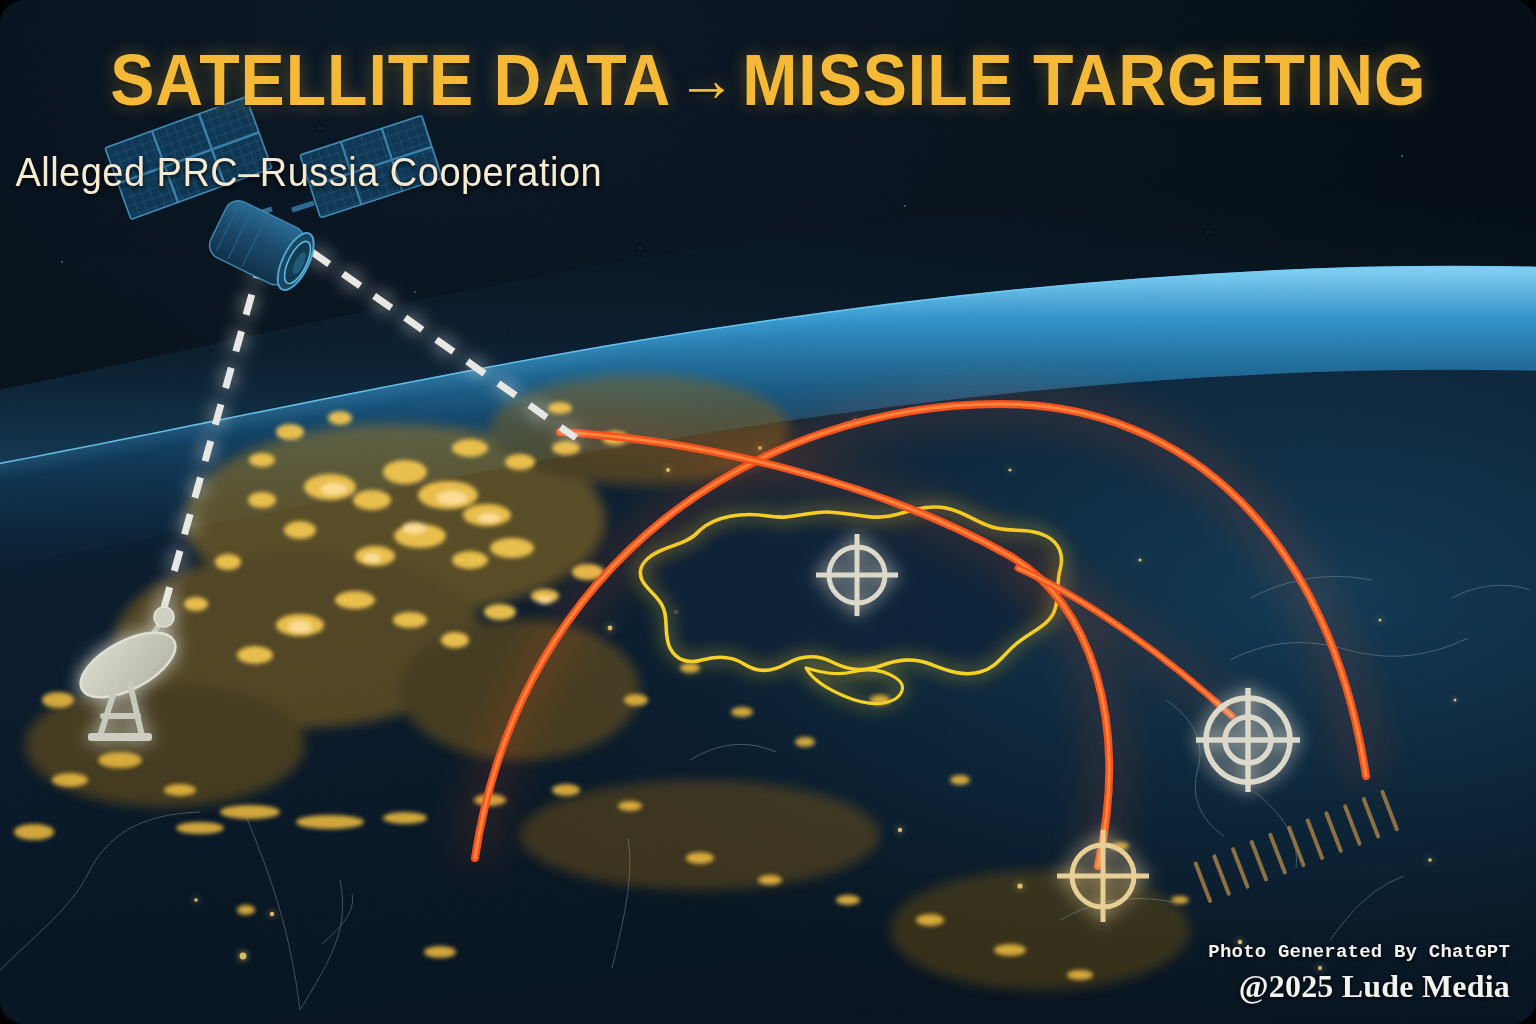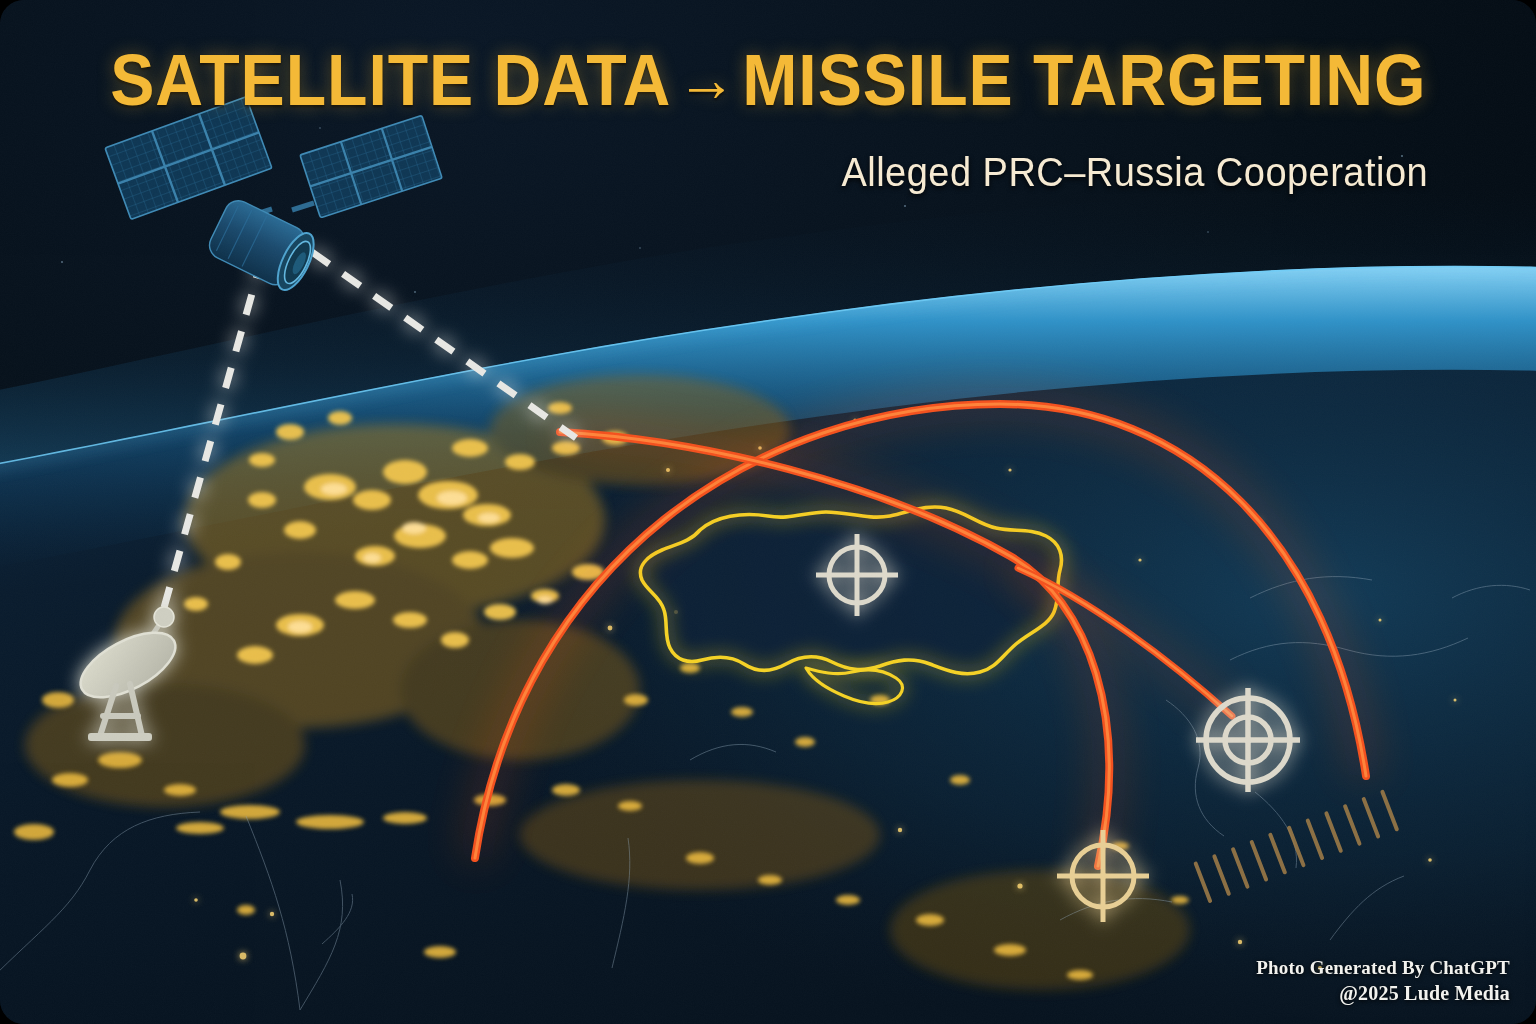--- a/index.html
+++ b/index.html
@@ -47,23 +47,22 @@
     font-weight:normal;
     font-size:64px;
     padding:0 6px;
     position:relative;
     top:-4px;
   }
   .subtitle-wrap{
     position:absolute;
     left:0; top:152px;
     width:1400px;
-    text-align:right;
+    text-align:left;
     pointer-events:none;
-    margin-left:44px;
   }
   .subtitle{
     display:inline-block;
     font-family:"Liberation Sans Narrow","Liberation Sans", sans-serif;
     font-weight:normal;
     font-size:40px;
     line-height:1;
     letter-spacing:.5px;
     transform:scaleX(0.95);
     transform-origin:center;
@@ -75,22 +74,22 @@
     position:absolute;
     right:26px;
     bottom:18px;
     text-align:right;
     pointer-events:none;
     font-family:"Liberation Serif","DejaVu Serif",serif;
     font-weight:bold;
     color:#f2f2ee;
     text-shadow:0 1px 4px rgba(0,0,0,.95);
   }
-  .wm-line1{font-size:19px;line-height:1.35;letter-spacing:.2px;}
-  .wm-line2{font-size:20px;line-height:1.25;letter-spacing:.2px;}
+  .wm-line1{font-size:19px;line-height:1.35;letter-spacing:.2px;font-family:Liberation Mono, monospace;}
+  .wm-line2{font-size:32px;line-height:1.25;letter-spacing:.2px;}
 </style>
 </head>
 <body>
 
 <div id="stage">
 
   <svg class="layer" viewBox="0 0 1536 1024">
     <defs>
 
       <radialGradient id="spaceGrad" cx="30%" cy="5%" r="120%">

